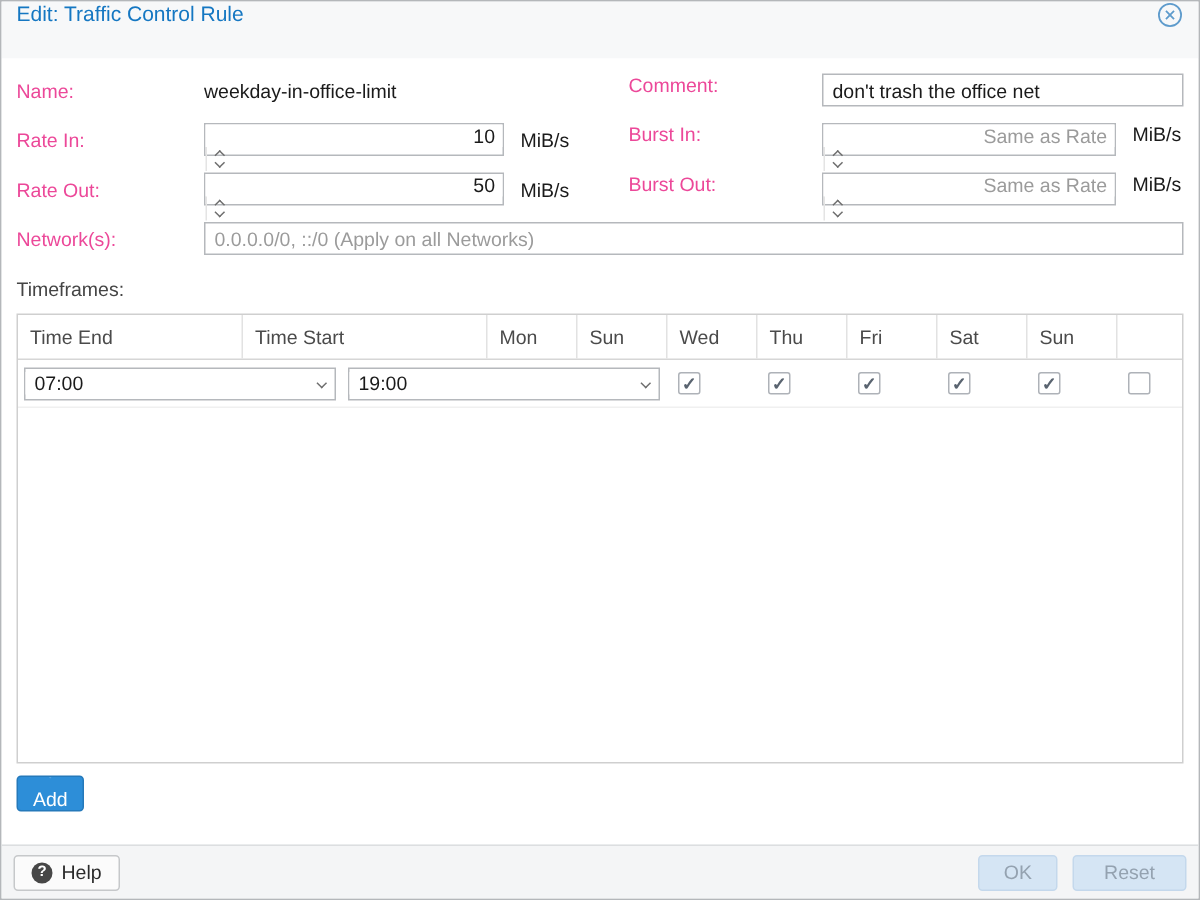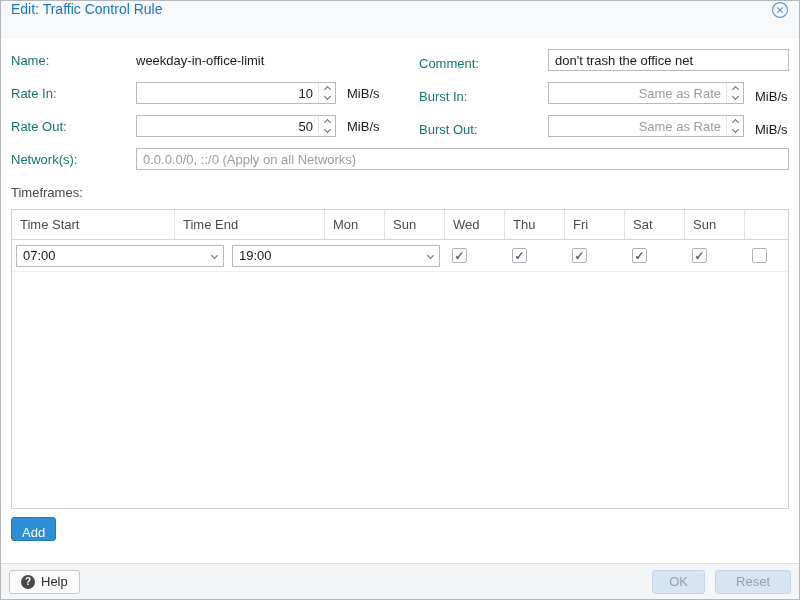--- a/index.html
+++ b/index.html
@@ -24,36 +24,36 @@
     background:#f7f8f9;
   }
   .title { flex:1; font-size:14px; color:#1577c2; }
   .close-btn { width:18px; height:18px; display:flex; align-items:center; justify-content:center; cursor:pointer; }
 
   
   .body { flex:1; padding:10px; display:flex; flex-direction:column; background:#fff; }
 
   .form-row { display:flex; align-items:center; margin-bottom:11px; }
   .half-left { flex:0 0 398px; display:flex; align-items:center; }
-  .half-right { flex:1; display:flex; align-items:flex-end; padding-left:10px; }
-  .flabel { font-size:13px; color:#0f766e; }
+  .half-right { flex:1; display:flex; align-items:flex-start; padding-left:10px; }
+  .flabel { font-size:13px; color:#ec4899; }
   .half-left .flabel { width:125px; flex:0 0 125px; }
   .half-right .flabel { width:129px; flex:0 0 129px; }
   .display-value { font-size:13px; color:#1a1a1a; }
 
   .text-input {
     height:22px; border:1px solid #b5b8bc; background:#fff;
     font-size:13px; color:#1a1a1a; padding:0 6px; outline:none;
     font-family:"Liberation Sans", sans-serif;
   }
   .grow { flex:1; min-width:0; }
 
   .spinner {
     display:flex; align-items:stretch; height:22px;
-    border:1px solid #b5b8bc; background:#fff;
+    border:1px solid #b5b8bc; background:#fff;flex-direction:column;
   }
   .spinner input {
     flex:1; min-width:0; border:none; outline:none;
     text-align:right; font-size:13px; color:#1a1a1a; padding:0 5px;
     font-family:"Liberation Sans", sans-serif;
   }
   .spinner input::placeholder, .text-input::placeholder { color:#9b9b9b; }
   .spin-triggers { width:17px; display:flex; flex-direction:column; border-left:1px solid #e4e4e4; }
   .spin-btn { flex:1; display:flex; align-items:center; justify-content:center; cursor:pointer; }
   .chev { width:5px; height:5px; border-right:1.4px solid #6e6e6e; border-bottom:1.4px solid #6e6e6e; }
@@ -234,25 +234,25 @@
 
     <div class="form-row">
       <span class="flabel" style="width:125px;flex:0 0 125px">Network(s):</span>
       <input class="text-input grow" type="text" placeholder="0.0.0.0/0, ::/0 (Apply on all Networks)" style="">
     </div>
 
     <div class="section-label">Timeframes:</div>
 
     <div class="grid">
       <div class="grid-header">
+        <div class="gh-cell col-tend">
+            <span>Time End</span>
+          </div>
         <div class="gh-cell col-tstart">
             <span>Time Start</span>
-          </div>
-        <div class="gh-cell col-tend">
-            <span>Time End</span>
           </div>
         <div class="gh-cell col-day">
             <span>Mon</span>
           </div>
         <div class="gh-cell col-day">
             <span>Sun</span>
           </div>
         <div class="gh-cell col-day">
             <span>Wed</span>
           </div>

